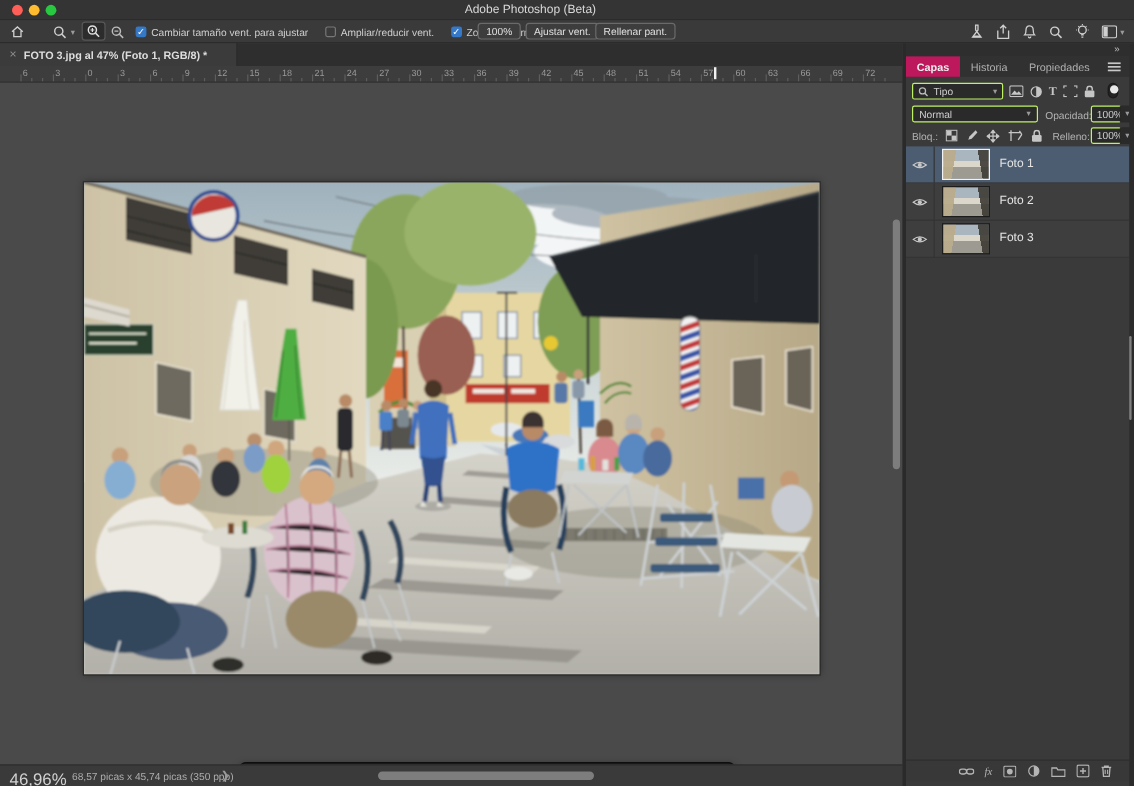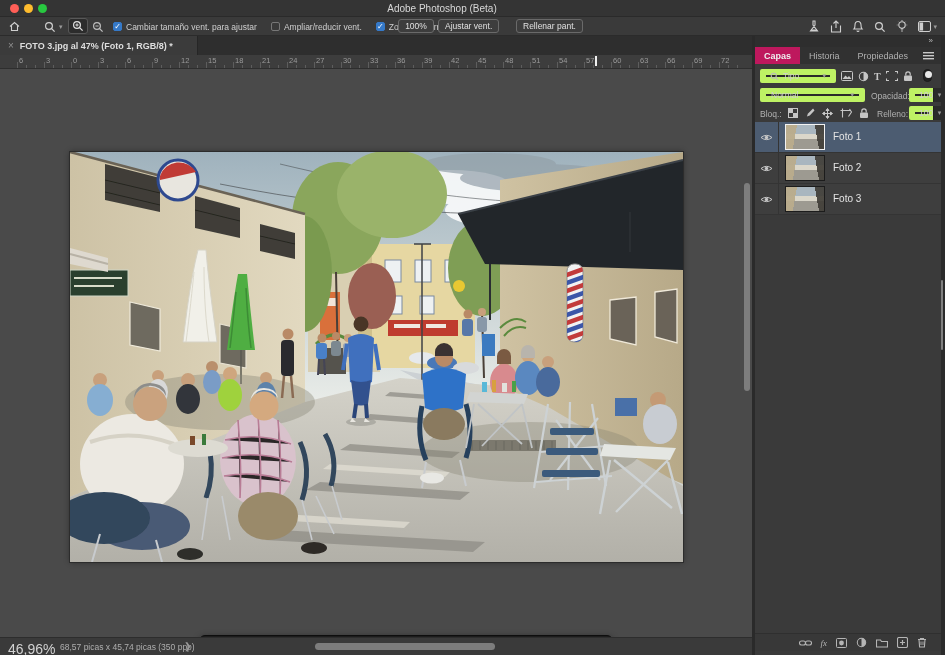--- a/index.html
+++ b/index.html
@@ -64,21 +64,21 @@
   .edgeline { position:absolute; left:941px; top:280px; width:2px; height:70px; background:#808080; border-radius:1px; }
 
   .pmini { position:absolute; left:0; top:0; width:186px; height:11px; background:#2e2e2e; }
   .pmini .dd { position:absolute; right:8px; top:0; color:#b8b8b8; font-size:8px; }
   .ptabs { position:absolute; left:0; top:11px; width:186px; height:17px; background:#313131; display:flex; align-items:stretch; }
   .ptab { padding:0 9px; display:flex; align-items:center; font-size:9px; color:#b0b0b0; }
   .ptab.active { background:#be185d; color:#efefef; font-weight:bold; }
   .pmenu { position:absolute; right:7px; top:15px; color:#c8c8c8; font-size:9px; letter-spacing:0; }
 
   .filterrow { position:absolute; left:0; top:31px; width:186px; height:18px; }
-  .field { background:#2a2a2a; border:6px solid #bef264; border-radius:2px; color:#cfcfcf; font-size:8.5px; display:flex; align-items:center; }
+  .field { background:#2a2a2a; border:1px solid #bef264; border-radius:2px; color:#cfcfcf; font-size:8.5px; display:flex; align-items:center; }
   .tipofield { position:absolute; left:5px; top:2px; width:76px; height:14px; padding:0 4px; gap:4px; }
   .tipofield .chev { margin-left:auto; color:#9a9a9a; font-size:7px; }
   .filtericons { position:absolute; left:86px; top:2px; display:flex; gap:5px; align-items:center; height:14px; color:#c6c6c6; }
   .toggle { position:absolute; right:9px; top:2px; width:9px; height:13px; border-radius:5px; background:#232323; border:1px solid #1a1a1a; }
   .toggle i { position:absolute; left:0.5px; top:0.5px; width:7px; height:7px; border-radius:50%; background:#e8e8e8; }
 
   .blendrow { position:absolute; left:0; top:50px; width:186px; height:18px; }
   .blendfield { position:absolute; left:5px; top:2px; width:105px; height:14px; padding:0 5px; }
   .blendfield .chev { margin-left:auto; color:#9a9a9a; font-size:7px; }
   .plabel { position:absolute; font-size:8.5px; color:#b2b2b2; }
@@ -151,21 +151,21 @@
           <span class="cbbox"></span>
           <span>Ampliar/reducir vent.</span>
         </span>
         <span class="cb">
           <span class="cbbox on">✓</span>
           <span>Zoom con arrastre</span>
         </span>
       </span>
     <span class="obtn" style="left:398px; width:36px;">100%</span>
     <span class="obtn" style="left:438px;">Ajustar vent.</span>
-    <span class="obtn" style="left:516px;">Rellenar pant.</span>
+    <span class="obtn" style="left:496px;">Rellenar pant.</span>
     <span class="ricons">
       <svg class="ic" width="12" height="13" viewBox="0 0 12 13">
           <path d="M4.5 1 H7.5 M5 1 V5 L9.5 11 H2.5 L7 5 V1" fill="none" stroke="#cfcfcf" stroke-width="1.1"></path>
           <path d="M4 9.5 H8.5 L9.5 11 H2.5 Z" fill="#cfcfcf"></path>
         </svg>
       <svg class="ic" width="12" height="13" viewBox="0 0 12 13">
           <path d="M6 1 V8 M3.5 3.5 L6 1 L8.5 3.5" fill="none" stroke="#cfcfcf" stroke-width="1.1"></path>
           <path d="M2 6 H1.5 V12 H10.5 V6 H10" fill="none" stroke="#cfcfcf" stroke-width="1.1"></path>
         </svg>
       <svg class="ic" width="12" height="13" viewBox="0 0 12 13">

